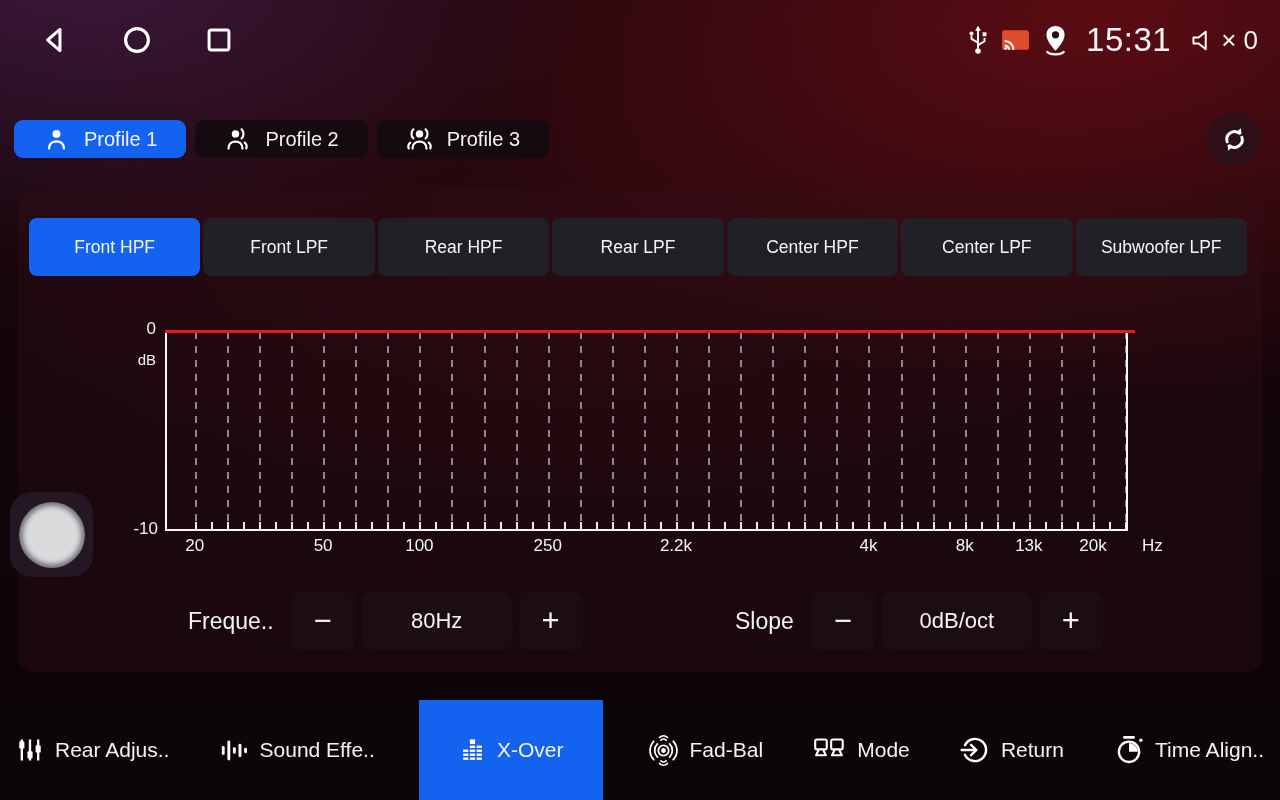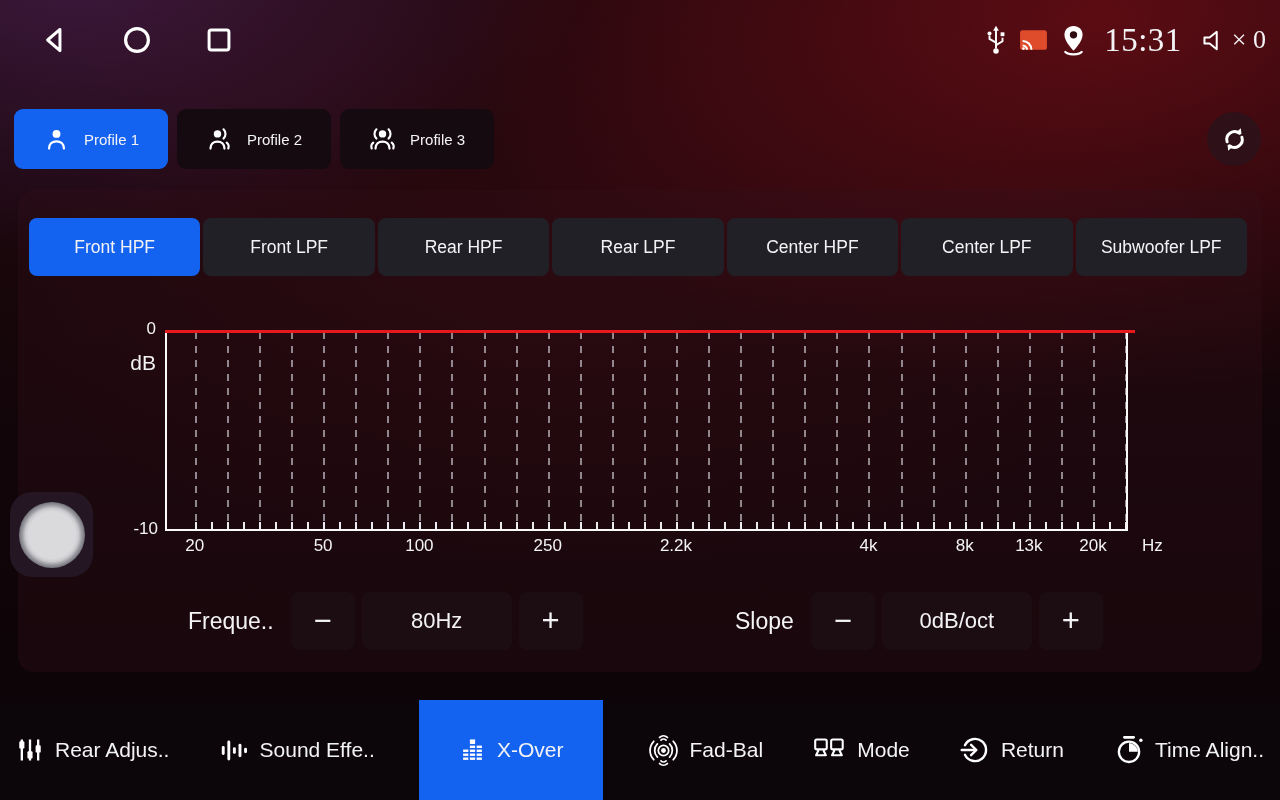--- a/index.html
+++ b/index.html
@@ -11,50 +11,50 @@
     background:
       radial-gradient(820px 480px at 6% -4%, rgba(112,52,138,.38), transparent 62%),
       radial-gradient(1050px 620px at 86% 2%, rgba(170,18,28,.45), transparent 62%),
       radial-gradient(900px 500px at 45% 28%, rgba(120,16,26,.20), transparent 70%),
       linear-gradient(180deg, #1c070c 0%, #120509 55%, #0b0407 100%);
   }
   svg { display:block; }
 
   
   .status-bar { position:absolute; top:0; left:0; width:100%; height:80px;
-    display:flex; justify-content:space-between; align-items:center; padding:0 14px 0 38px;font-family:Liberation Serif, serif; }
+    display:flex; justify-content:space-between; align-items:center; padding:0 22px 0 38px; }
   .nav-buttons { display:flex; align-items:center; gap:47px; }
   .status-right { display:flex; align-items:center; gap:10px; }
   .time { font-size:33px; font-weight:400; margin:0 8px 0 6px; letter-spacing:.5px; }
   .volume { display:flex; align-items:center; gap:3px; font-size:26px; }
 
   
   .profile-row { position:absolute; top:112px; left:14px; right:19px; height:54px; display:flex; gap:9px; align-items:center; }
-  .profile-tab { height:60px; border-radius:9px; background:#150a10; display:flex; align-items:center; padding:0 29px; gap:14px; font-size:15px; cursor:pointer; }
+  .profile-tab { height:38px; border-radius:9px; background:#150a10; display:flex; align-items:center; padding:0 29px; gap:14px; font-size:20px; cursor:pointer; }
   .profile-tab.active { background:#1463f0; }
   .refresh-btn { margin-left:auto; width:54px; height:54px; border-radius:50%; background:#2e1118; display:flex; align-items:center; justify-content:center; cursor:pointer; }
 
   
   .panel { position:absolute; left:18px; top:190px; width:1244px; height:482px;
     background:rgba(52,18,28,.30); border-radius:16px; }
 
   .filter-row { position:absolute; left:11px; top:28px; width:1218px; display:flex; gap:3px; }
   .filter-tab { flex:1; height:58px; background:#212026; border-radius:8px; display:flex; align-items:center; justify-content:center; font-size:17.5px; cursor:pointer; white-space:nowrap; }
   .filter-tab.active { background:#1463f0; }
 
   
   .chart { position:absolute; left:147px; top:140px; width:963px; height:201px;
     border-left:2.5px solid #fafafa; border-right:2.5px solid #fafafa; border-bottom:2.5px solid #fafafa; }
   .grid-layer { position:absolute; inset:0; overflow:hidden; }
   .gridline { position:absolute; top:2px; bottom:0; width:2px;
     background:repeating-linear-gradient(to bottom, rgba(222,219,228,.60) 0 7px, transparent 7px 14px); }
   .tick { position:absolute; bottom:0; width:2px; height:7px; background:#ecebf0; }
   .response-curve { position:absolute; left:-2px; right:-9px; height:2.5px; z-index:2; }
   .ylab-0   { position:absolute; right:calc(100% + 11px); top:-11px; font-size:17px; }
-  .ylab-db  { position:absolute; right:calc(100% + 11px); top:21px;  font-size:21px; }
+  .ylab-db  { position:absolute; right:calc(100% + 11px); top:21px;  font-size:15px; }
   .ylab-m10 { position:absolute; right:calc(100% + 9px); bottom:-10px; font-size:17px; }
   .x-labels { position:absolute; top:calc(100% + 7px); left:0; width:100%; height:24px; }
   .x-label { position:absolute; transform:translateX(-50%); font-size:17px; white-space:nowrap; }
   .hz-label { position:absolute; left:calc(100% + 16px); top:calc(100% + 7px); font-size:17px; }
 
   
   .ctrl-group { position:absolute; top:402px; height:58px; display:flex; align-items:center; }
   .ctrl-freq { left:170px; } .ctrl-slope { left:717px; }
   .ctrl-label { font-size:23px; margin-right:10px;text-align:right; }
   .stepper-btn { width:64px; height:58px; background:#1c0d13; border-radius:8px; font-size:31px; font-weight:300;

